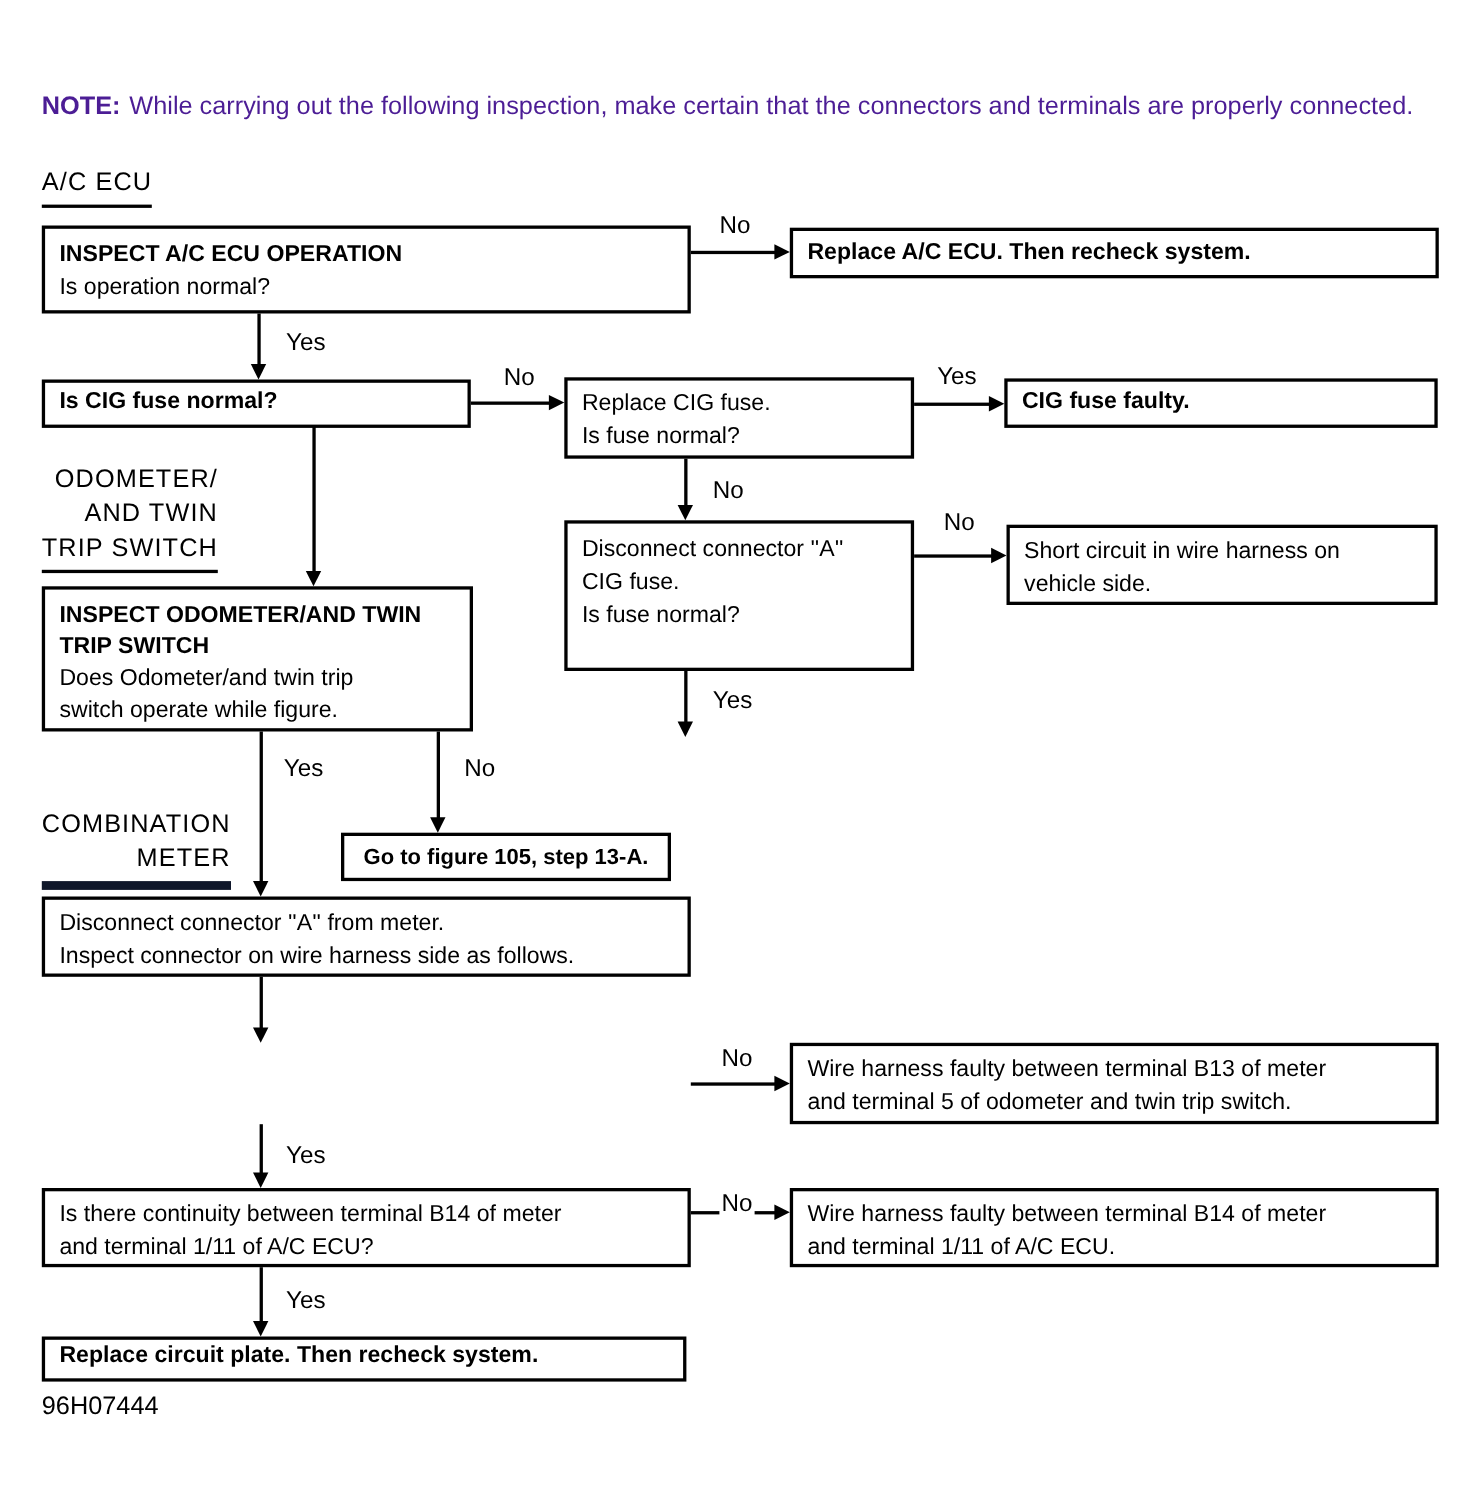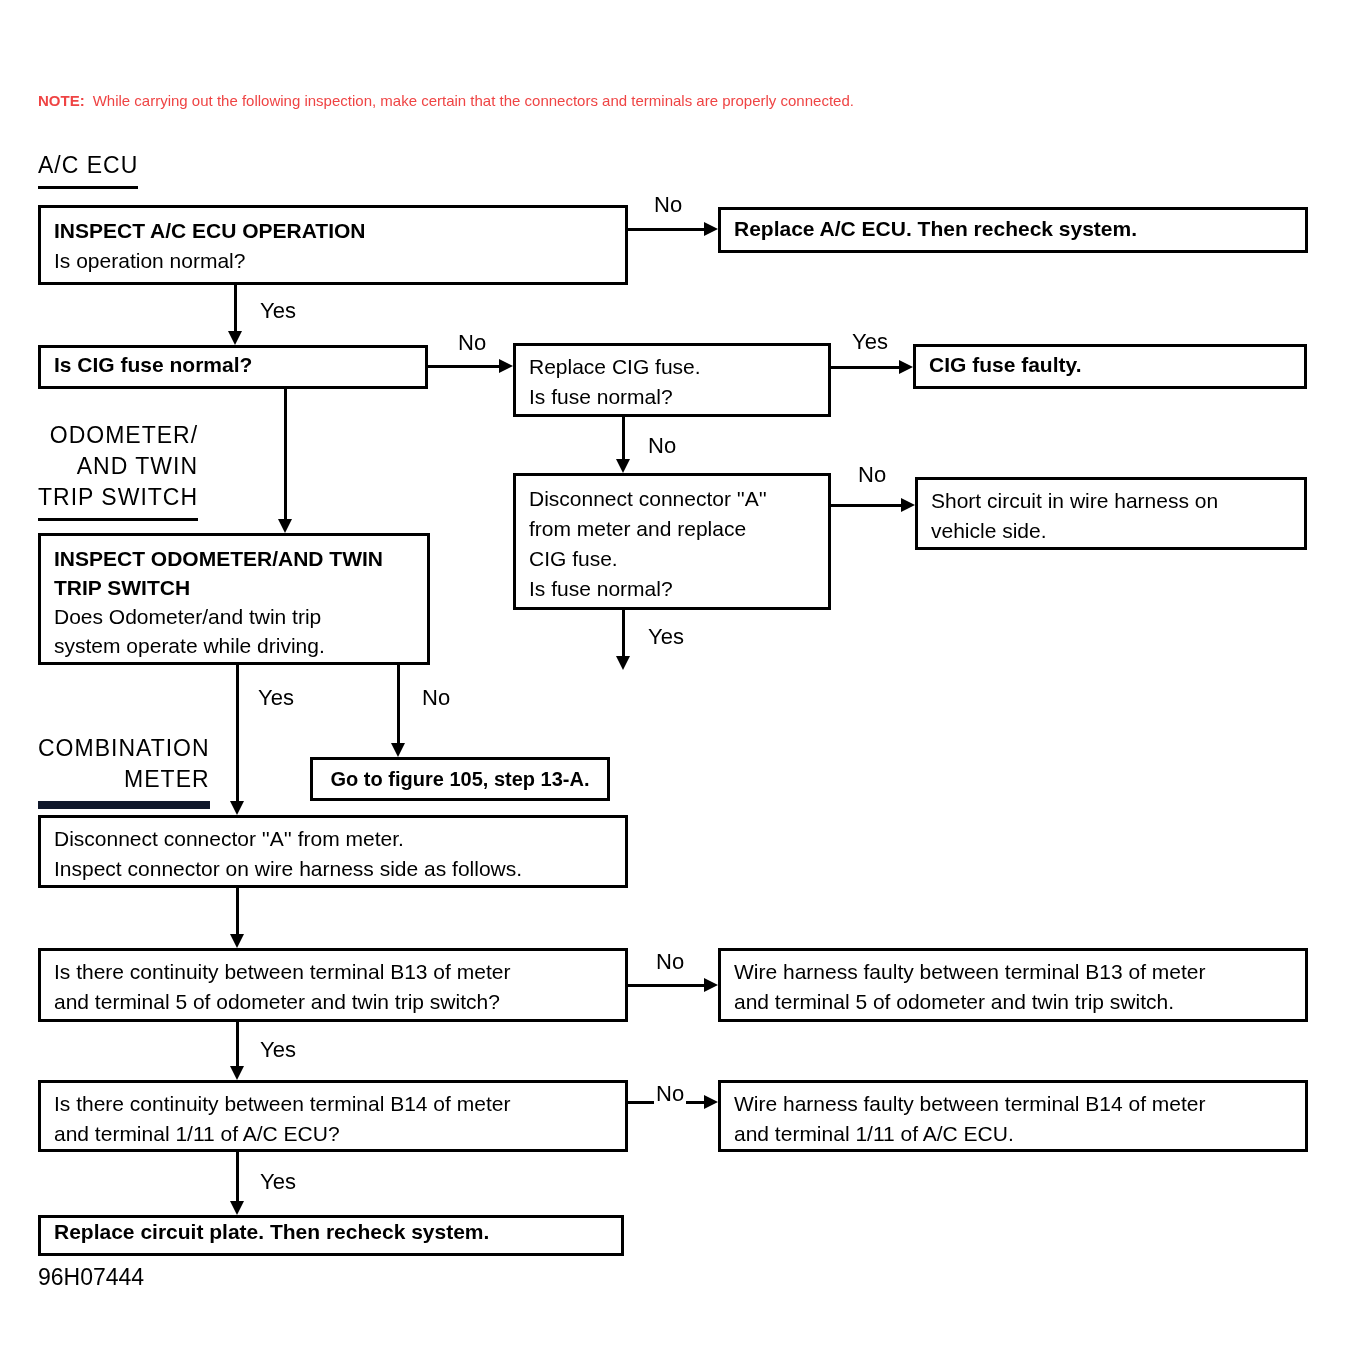--- a/index.html
+++ b/index.html
@@ -1,19 +1,19 @@
 <!DOCTYPE html>
 <html><head>
 <meta charset="utf-8">
 <style>
   html,body{margin:0;padding:0;background:#ffffff;}
   body{font-family:"Liberation Sans",sans-serif;color:#000;}
   .canvas{position:relative;width:1346px;height:1366px;background:#fff;overflow:hidden;}
 
-  .note{position:absolute;left:38px;top:70px;width:1262px;font-size:15px;line-height:31px;color:#ef4444;}
+  .note{position:absolute;left:38px;top:58px;width:1262px;font-size:23px;line-height:31px;color:#4c1d95;}
   .note b{margin-right:8px;}
 
   .sec-head{position:absolute;font-size:23px;letter-spacing:1px;line-height:31px;color:#000;}
   .u{display:inline-block;border-bottom:3px solid #000;padding-bottom:5px;}
   .head-block{display:inline-block;border-bottom:8px solid #0f172a;padding-bottom:6px;}
   .sec-head span{display:block;text-align:right;}
 
   .box{position:absolute;box-sizing:border-box;border:3px solid #000;background:#fff;
        font-size:21px;line-height:30px;padding:6px 13px;}
   .box .bold{font-weight:700;}
@@ -70,51 +70,46 @@
     <div>Replace CIG fuse.</div>
     <div>Is fuse normal?</div>
   </div>
 
   <div class="box vcenter" style="left:913px;top:344px;width:394px;height:45px;">
     <span>CIG fuse faulty.</span>
   </div>
 
   <div class="box" style="left:513px;top:473px;width:318px;height:137px;padding-top:8px;">
     <div>Disconnect connector ''A''</div>
-    <div>from meter and replace</div>
     <div>CIG fuse.</div>
     <div>Is fuse normal?</div>
   </div>
 
   <div class="box" style="left:915px;top:477px;width:392px;height:73px;">
     <div>Short circuit in wire harness on</div>
     <div>vehicle side.</div>
   </div>
 
 
   <div class="box" style="left:38px;top:533px;width:392px;height:132px;line-height:29px;padding-top:8px;">
     <div class="bold">INSPECT ODOMETER/AND TWIN</div>
     <div class="bold">TRIP SWITCH</div>
     <div>Does Odometer/and twin trip</div>
-    <div>system operate while driving.</div>
+    <div>switch operate while figure.</div>
   </div>
 
   <div class="box center bold" style="left:310px;top:757px;width:300px;height:44px;font-size:20px;padding:4px;font-weight:700;">
     <span>Go to figure 105, step 13-A.</span>
   </div>
 
   <div class="box" style="left:38px;top:815px;width:590px;height:73px;">
     <div>Disconnect connector ''A'' from meter.</div>
     <div>Inspect connector on wire harness side as follows.</div>
   </div>
 
-  <div class="box" style="left:38px;top:948px;width:590px;height:74px;">
-    <div>Is there continuity between terminal B13 of meter</div>
-    <div>and terminal 5 of odometer and twin trip switch?</div>
-  </div>
 
   <div class="box" style="left:718px;top:948px;width:590px;height:74px;">
     <div>Wire harness faulty between terminal B13 of meter</div>
     <div>and terminal 5 of odometer and twin trip switch.</div>
   </div>
 
   <div class="box" style="left:38px;top:1080px;width:590px;height:72px;">
     <div>Is there continuity between terminal B14 of meter</div>
     <div>and terminal 1/11 of A/C ECU?</div>
   </div>

